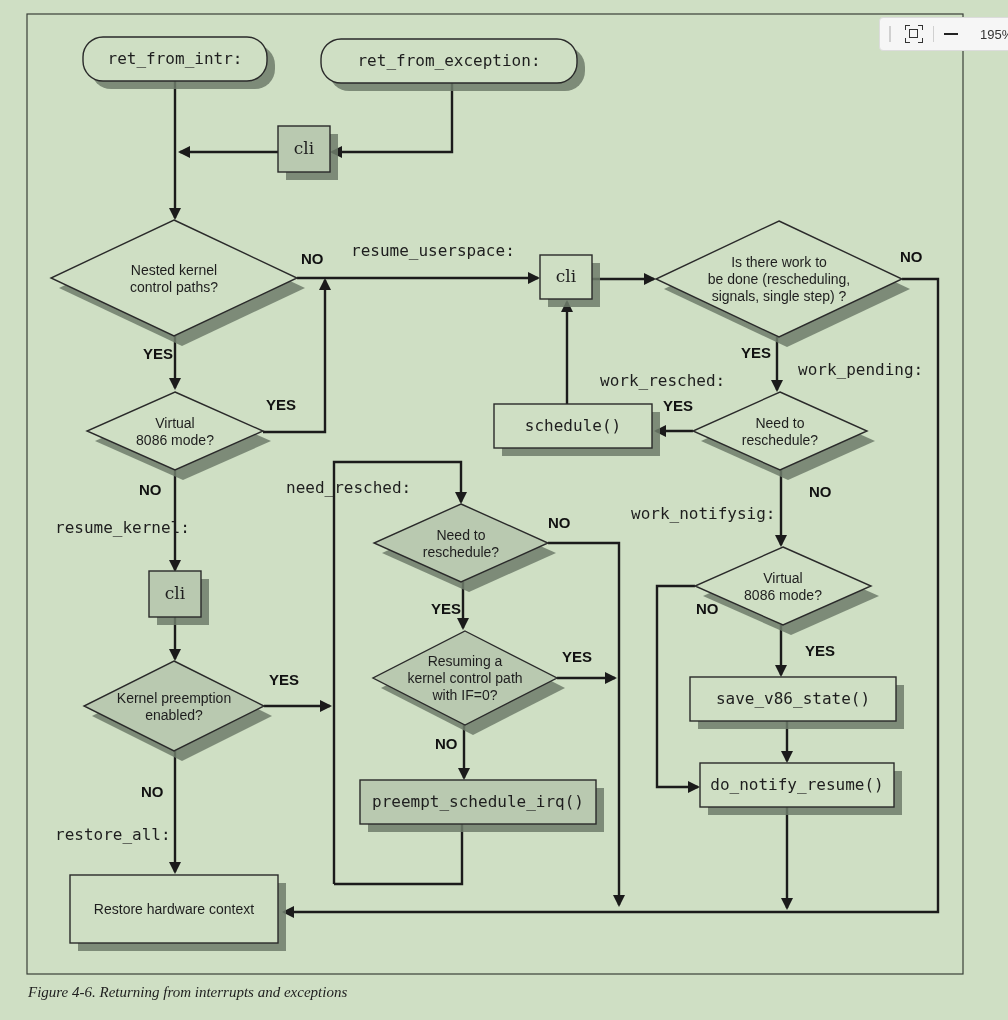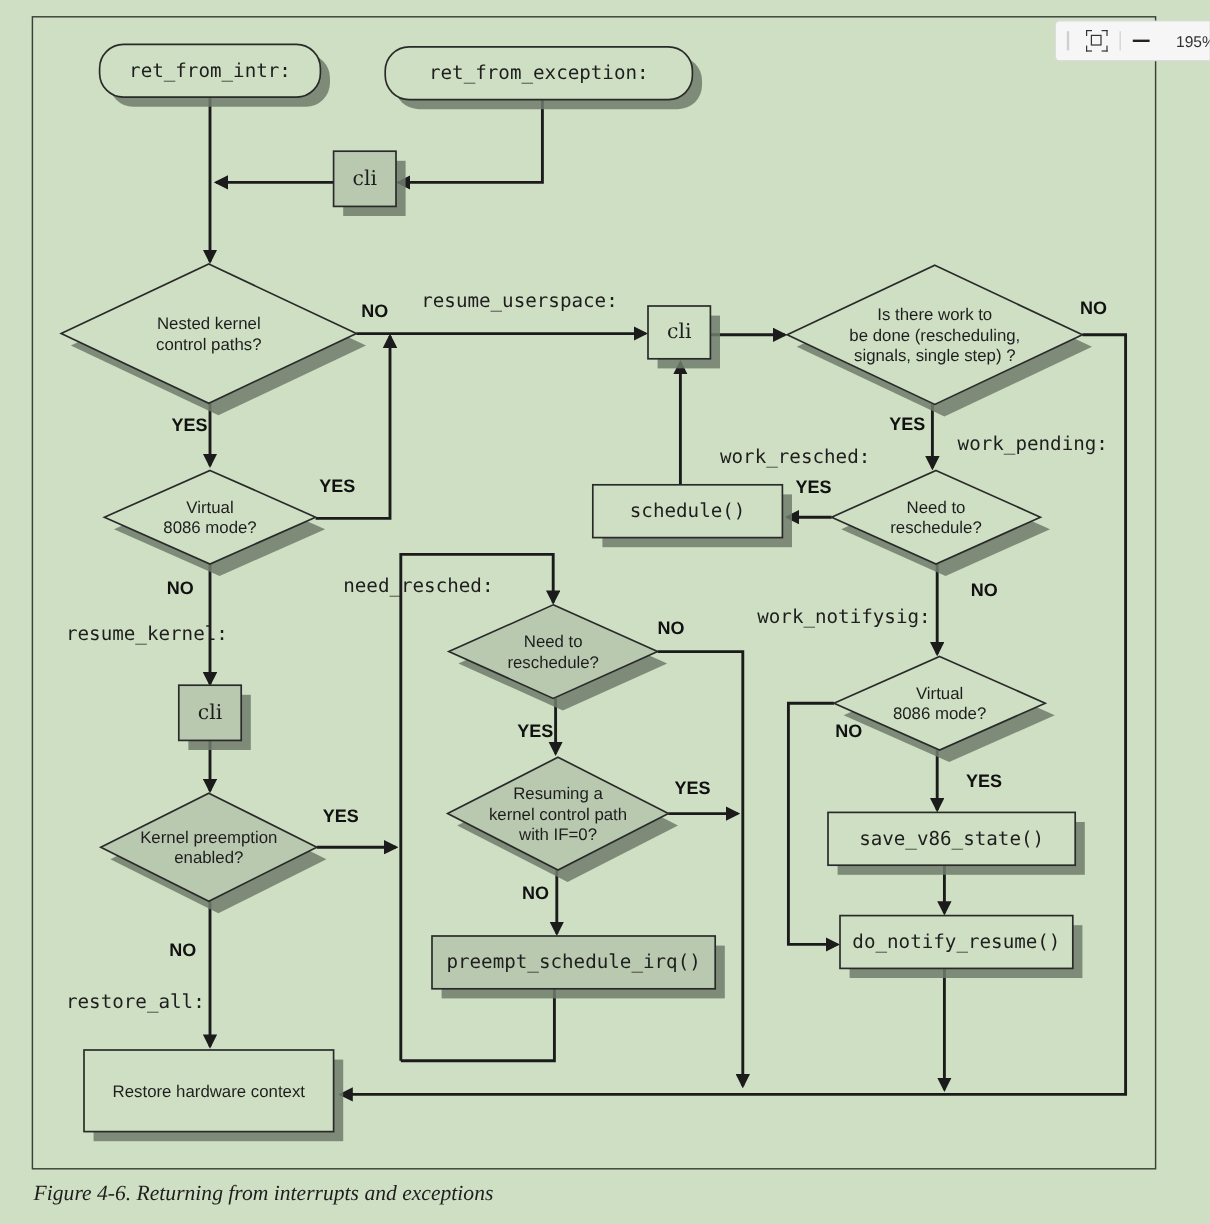--- a/index.html
+++ b/index.html
@@ -14,21 +14,21 @@
   .edge { fill: none; stroke: #1b1b1b; stroke-width: 2.4; }
   .shadow { fill: #6f7c6b; opacity: 0.85; }
   .node-light { fill: #cfdfc4; stroke: #2a2a2a; stroke-width: 1.4; }
   .node-dark { fill: #b9c9b0; stroke: #2a2a2a; stroke-width: 1.4; }
   .mono { font-family: "DejaVu Sans Mono", monospace; font-size: 16px; fill: #1e1e1e; }
   .sans { font-family: "Liberation Sans", sans-serif; font-size: 14px; fill: #1e1e1e; }
   .serif { font-family: "DejaVu Serif", serif; font-size: 17px; fill: #1e1e1e; }
   .tag { font-family: "Liberation Sans", sans-serif; font-size: 15px; font-weight: bold; fill: #111; }
   .caption {
     position: absolute; left: 28px; top: 984px;
-    font-family: "Liberation Serif", serif; font-style: italic; font-size: 18px; color: #1e1e1e;
+    font-family: "Liberation Serif", serif; font-style: italic; font-size: 15px; color: #1e1e1e;
   }
   .zoom-widget {
     position: absolute; left: 879px; top: 17px; width: 140px; height: 34px;
     background: #f6f6f6; border: 1px solid #dcdcdc; border-radius: 4px;
     display: flex; align-items: center; box-sizing: border-box;
     font-family: "Liberation Sans", sans-serif; font-size: 13px; color: #333;
   }
   .zw-grip { width: 2px; height: 16px; background: #d0d0d0; margin-left: 9px; margin-right: 14px; }
   .zw-fit { width: 18px; height: 18px; position: relative; cursor: pointer; }
   .zw-fit .inner { position: absolute; left: 4px; top: 4px; width: 9px; height: 9px; border: 1.5px solid #333; box-sizing: border-box; }

